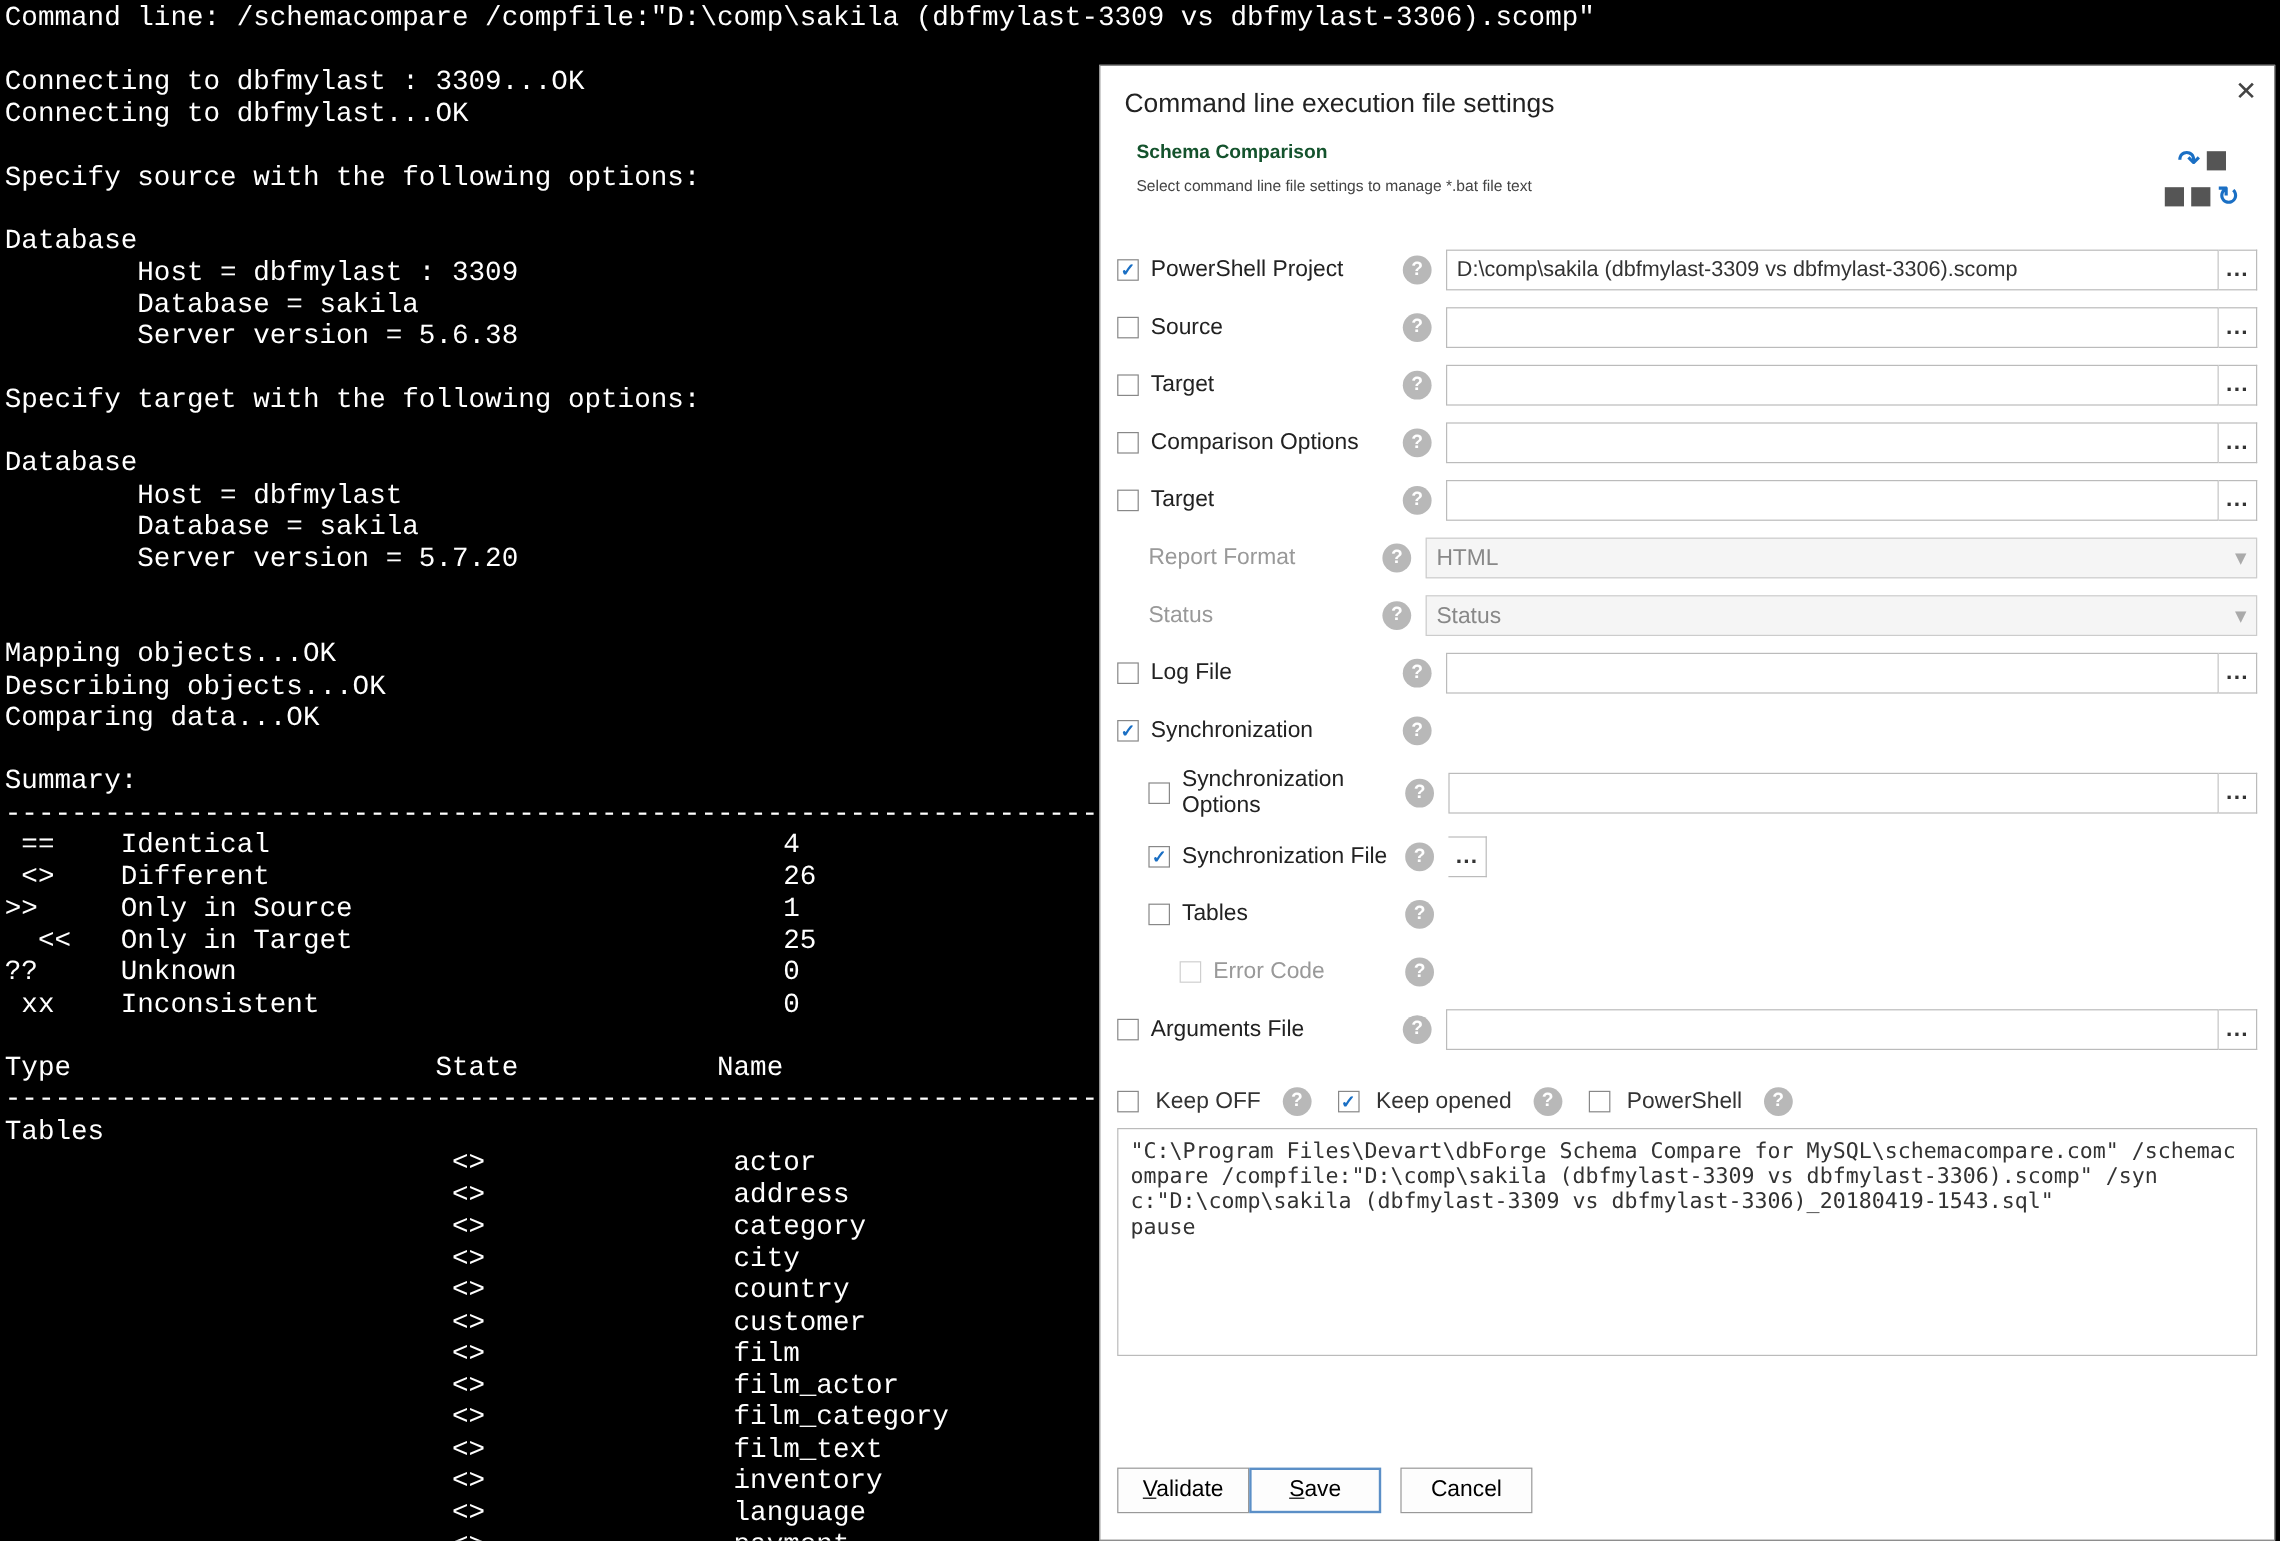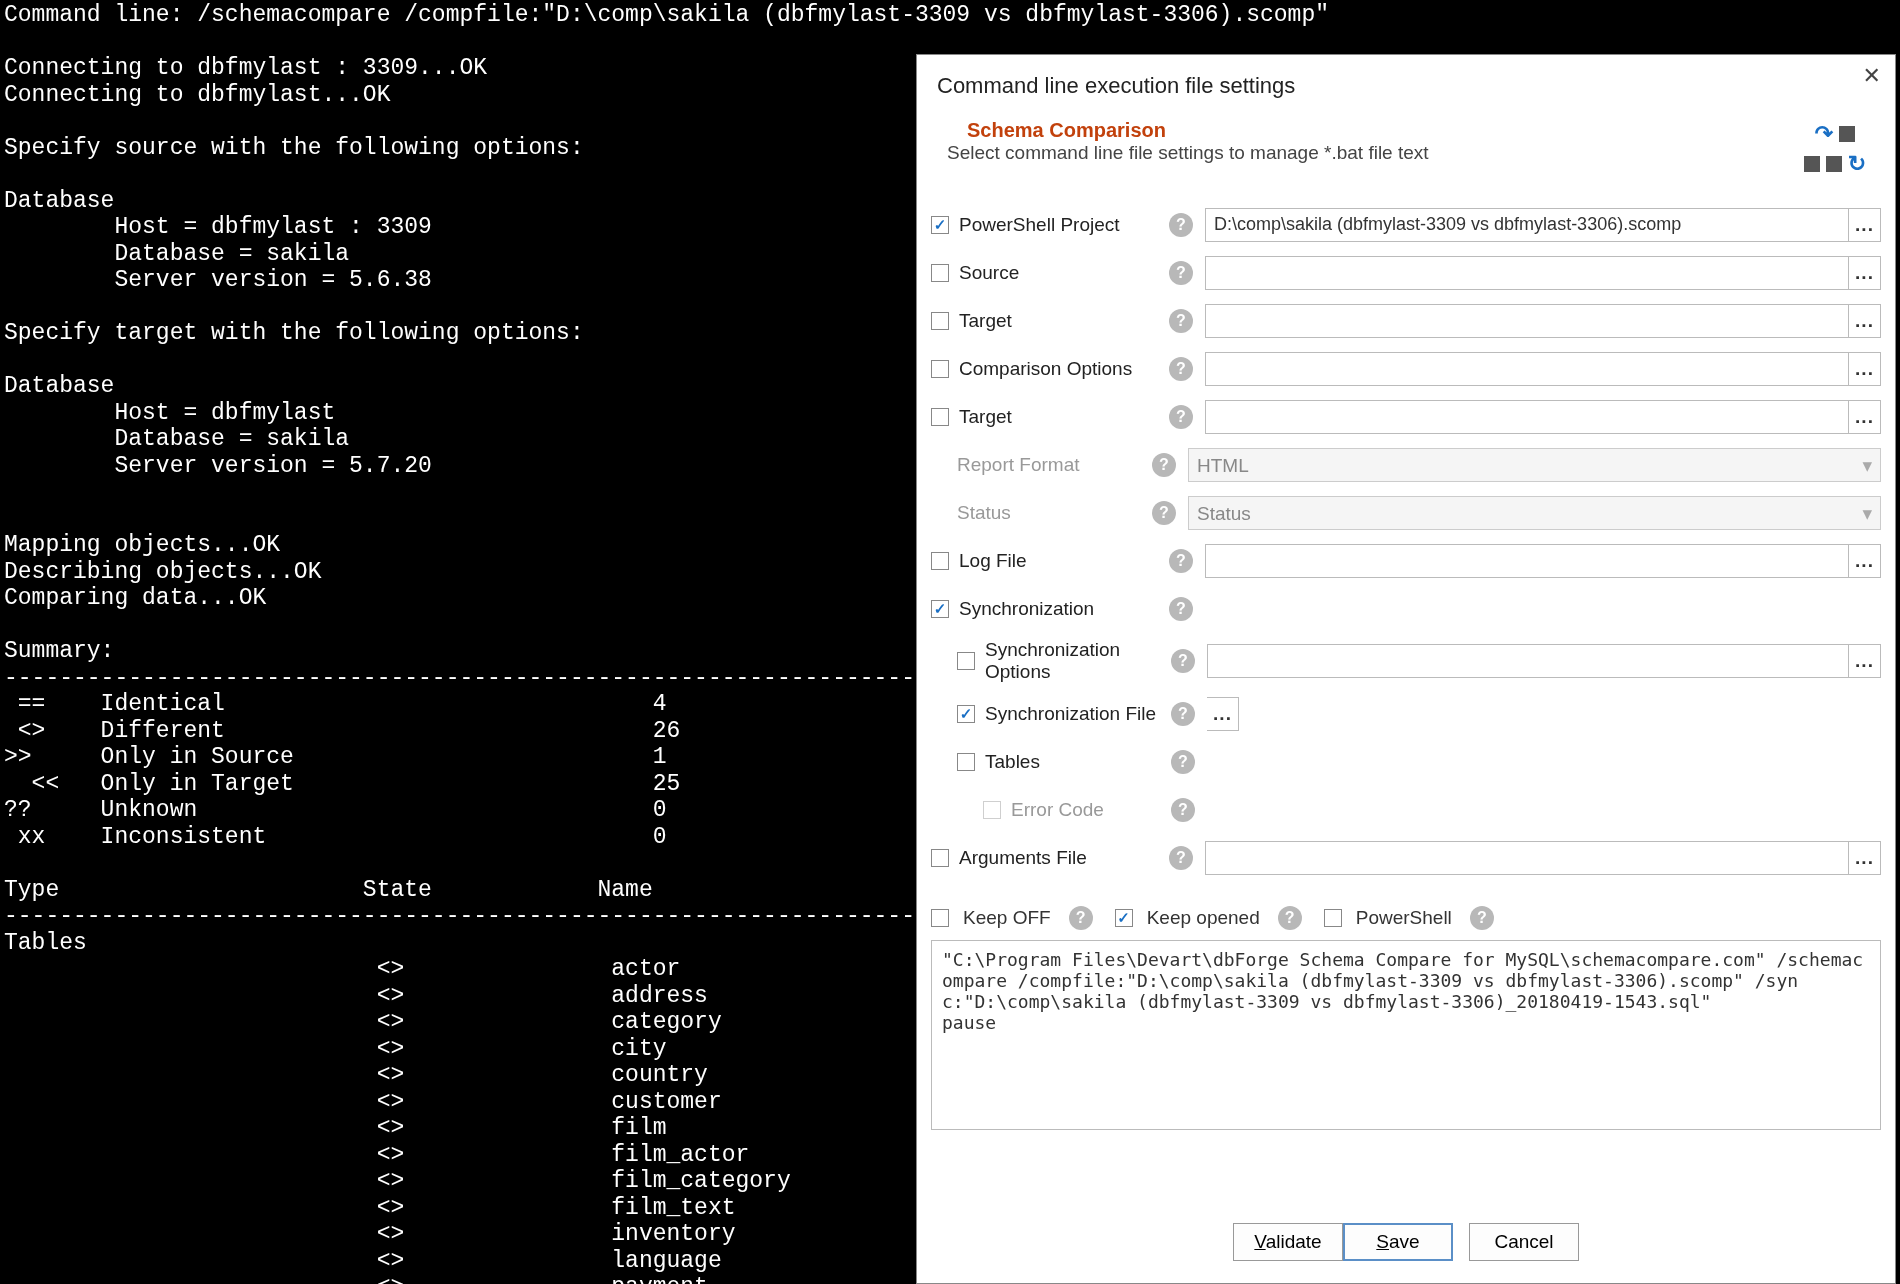--- a/index.html
+++ b/index.html
@@ -41,22 +41,22 @@
   position: absolute; top: 8px; right: 14px;
   font-size: 22px; color: #444; cursor: pointer;
   font-family: sans-serif;
 }
 .section-head {
   padding: 10px 30px 0 30px;
   display: flex;
   justify-content: space-between;
   align-items: flex-start;
 }
-.section-title { font-weight: 600; font-size: 20px; color: #c2410c; margin-left: 20px; }
-.section-sub { color: #444; font-size: 19px; }
+.section-title { font-weight: 600; font-size: 16px; color: #14532d; }
+.section-sub { color: #444; font-size: 13px; margin-top: 10px; }
 .icon-compare {
   width: 60px; height: 60px;
   display: flex; flex-direction: column; align-items: center; justify-content: center;
   gap: 4px;
 }
 .icon-compare .row { display: flex; gap: 6px; align-items: center; }
 .icon-compare .node { width: 16px; height: 16px; background: #555; }
 .icon-compare .arr { font-size: 22px; color: #1a6fc4; font-weight: bold; }
 .form-body {
   flex: 1;
@@ -150,21 +150,21 @@
   font-size: 18px;
   color: #333;
   background: #fff;
   white-space: pre-wrap;
   word-break: break-all;
   overflow-y: scroll;
 }
 .dialog-footer {
   padding: 16px 14px 22px 14px;
   display: flex;
-  justify-content: center;
+  justify-content: flex-start;
 }
 .btn {
   min-width: 110px;
   height: 38px;
   border: 1px solid #999;
   background: #fdfdfd;
   font-size: 19px;
   cursor: pointer;
   padding: 0 20px;
 }

